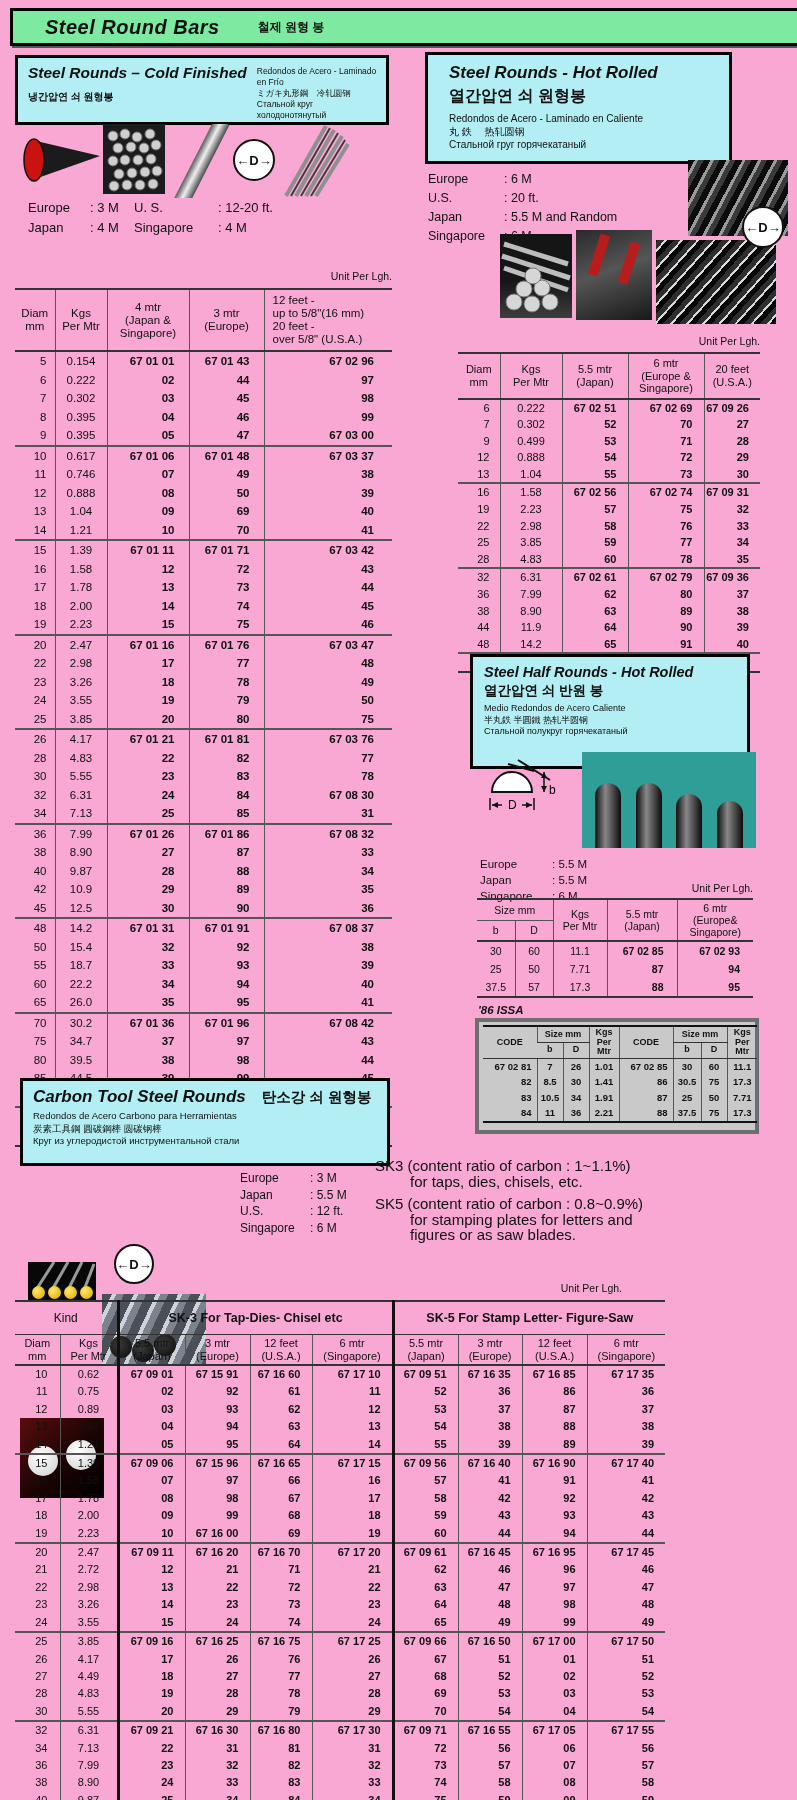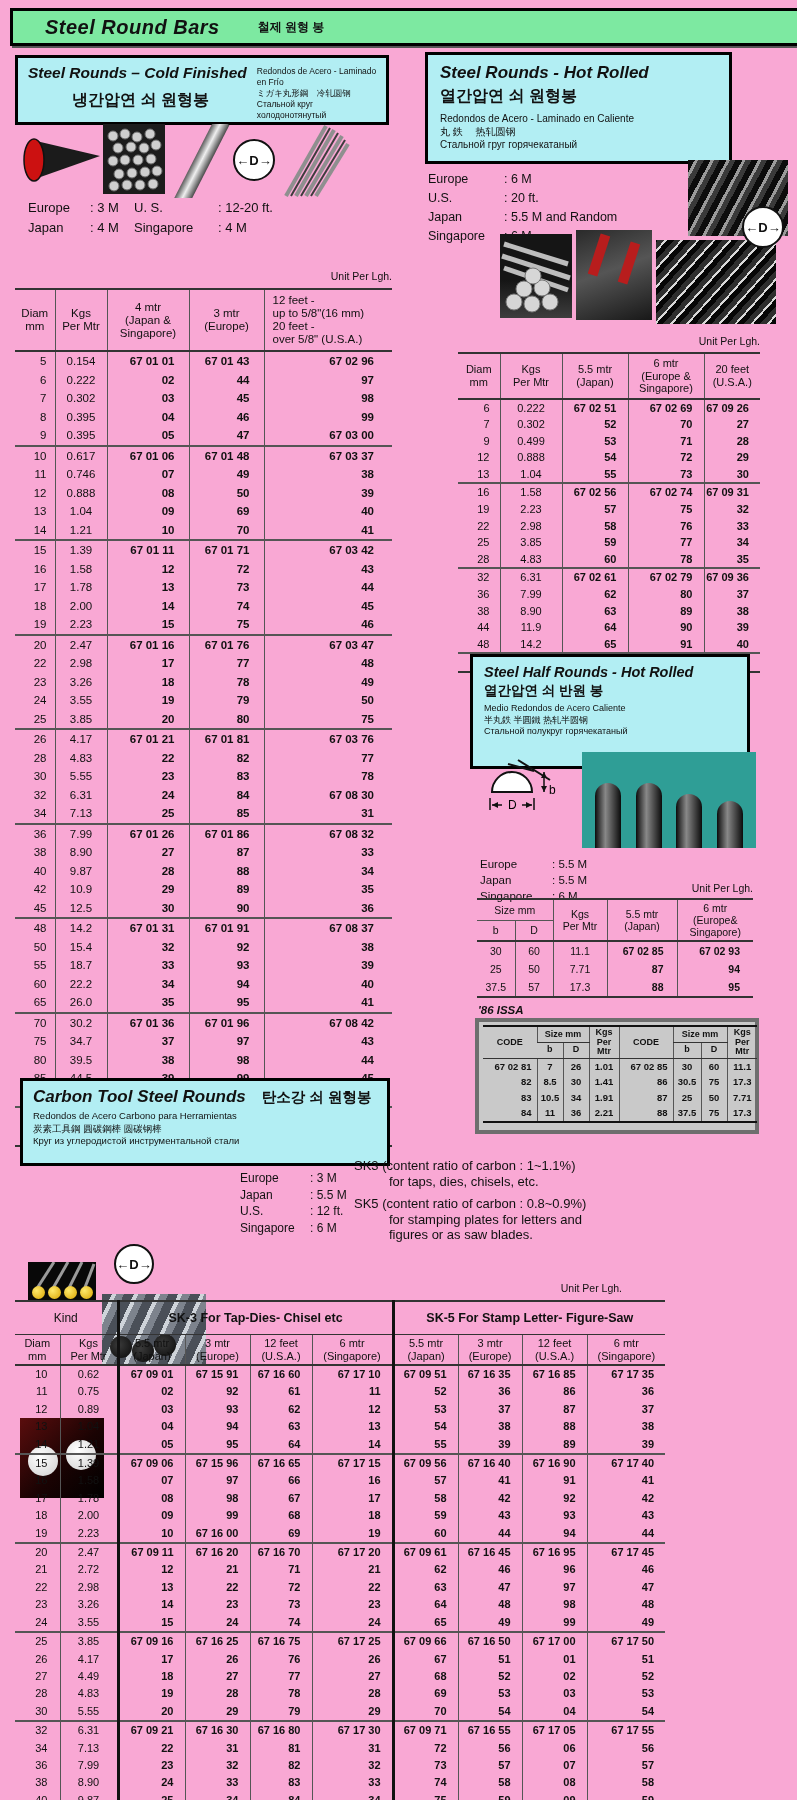--- a/index.html
+++ b/index.html
@@ -8,23 +8,23 @@
 
   
   .banner{left:10px;top:8px;width:752px;height:32px;background:#7de9a1;border:3px solid #000;box-shadow:2px 2px 0 #555;display:flex;align-items:center;gap:38px;padding-left:32px;}
   .b-en{font-style:italic;font-weight:bold;font-size:20px;letter-spacing:.5px;}
   .b-ko{font-weight:bold;font-size:12px;}
 
   
   .cyanbox{background:#b2eef3;border:3px solid #000;box-sizing:border-box;}
   .cf-box{left:15px;top:55px;width:374px;height:70px;display:flex;padding:6px 8px 4px 10px;gap:10px;}
   .cf-box .t-en{font-style:italic;font-weight:bold;font-size:15.5px;white-space:nowrap;}
-  .cf-box .t-ko{font-weight:bold;font-size:16px;margin-top:8px;margin-left:44px;}
+  .cf-box .t-ko{font-weight:bold;font-size:10px;margin-top:8px;}
   .cf-sub{font-size:8.5px;line-height:11px;padding-top:2px;}
-  .hr-box{left:425px;top:52px;width:307px;height:112px;padding:8px 10px 4px 12px;}
+  .hr-box{left:425px;top:52px;width:307px;height:112px;padding:8px 10px 4px 21px;}
   .hr-box .t-en{font-style:italic;font-weight:bold;font-size:17px;}
   .hr-box .t-ko{font-weight:bold;font-size:16px;margin:3px 0 5px;}
   .hr-sub{font-size:10px;line-height:13px;}
   .hf-box{left:470px;top:654px;width:280px;height:115px;padding:7px 8px 4px 11px;}
   .hf-box .t-en{font-style:italic;font-weight:bold;font-size:14.5px;white-space:nowrap;}
   .hf-box .t-ko{font-weight:bold;font-size:13.5px;margin:2px 0 3px;}
   .hf-sub{font-size:9px;line-height:11.5px;}
   .cb-box{left:20px;top:1078px;width:370px;height:88px;padding:6px 8px 0 10px;}
   .cb-line1{display:flex;align-items:baseline;gap:16px;}
   .cb-box .t-en{font-style:italic;font-weight:bold;font-size:17px;white-space:nowrap;}
@@ -82,21 +82,21 @@
   
   .issa-label{left:478px;top:1004px;font-style:italic;font-weight:bold;font-size:11.5px;}
   .issa-box{left:475px;top:1018px;width:284px;height:116px;background:#c9c9c9;border:4px solid #6e6e6e;box-sizing:border-box;padding:3px 4px;}
   #issa-table{width:100%;border-top:2px solid #111;border-bottom:2px solid #111;}
   #issa-table th{font-size:9px;line-height:9.5px;font-weight:bold;padding:1px 0;border-bottom:1.5px solid #333;}
   #issa-table td{font-size:9.5px;line-height:13.5px;text-align:center;font-weight:bold;}
   #issa-table td:nth-child(1),#issa-table td:nth-child(5){text-align:right;padding-right:5px;}
   #issa-table th+th,#issa-table td+td{border-left:1px solid #555;}
 
   
-  .notes{left:354px;top:1158px;width:305px;font-size:13px;line-height:15.5px;}
+  .notes{left:375px;top:1158px;width:305px;font-size:15px;line-height:15.5px;}
   .note div+div{padding-left:35px;}
   .note+.note{margin-top:7px;}
 
   
   #bt-table{left:15px;top:1300px;width:650px;}
   #bt-table th{font-size:11px;line-height:12.5px;padding:2px 1px;}
   #bt-table tr.top-h th{font-size:12.5px;font-weight:bold;height:28px;border-bottom:1.5px solid #333;}
   #bt-table tr.top-h th:first-child{font-weight:normal;font-size:12px;}
   #bt-table td{font-size:11px;line-height:15.4px;text-align:right;}
   #bt-table td:nth-child(1){padding-right:12px;}

